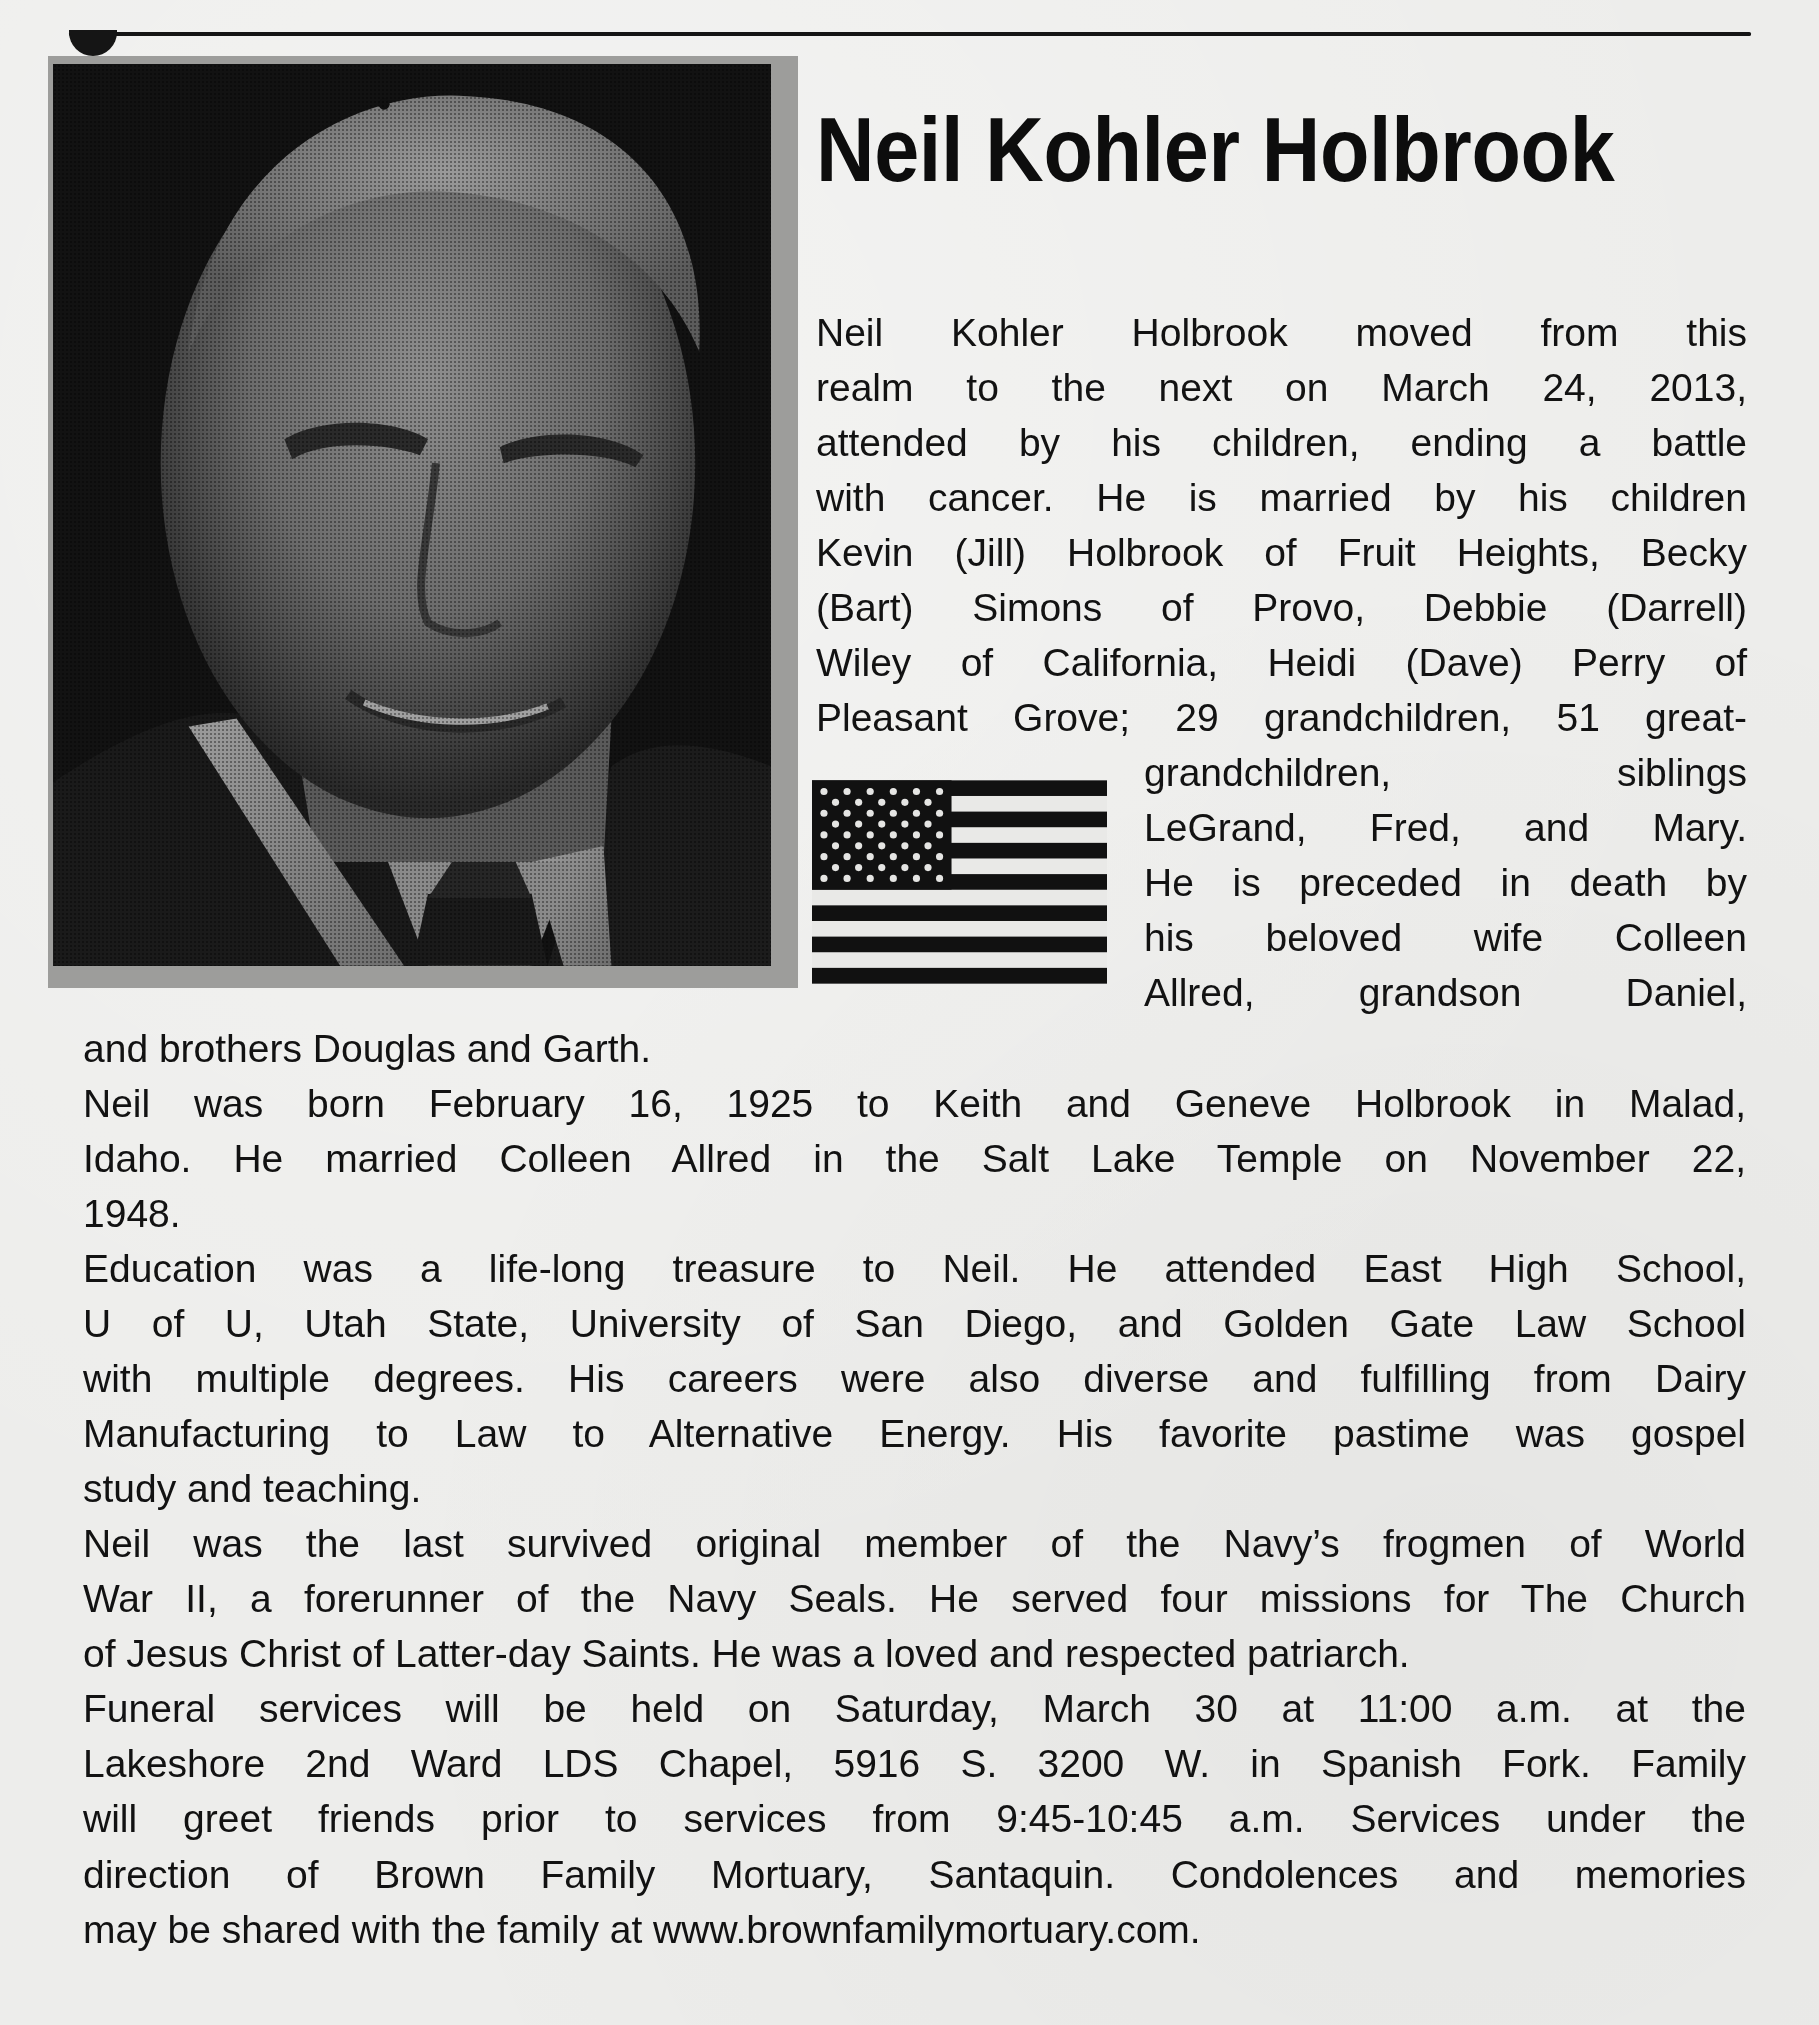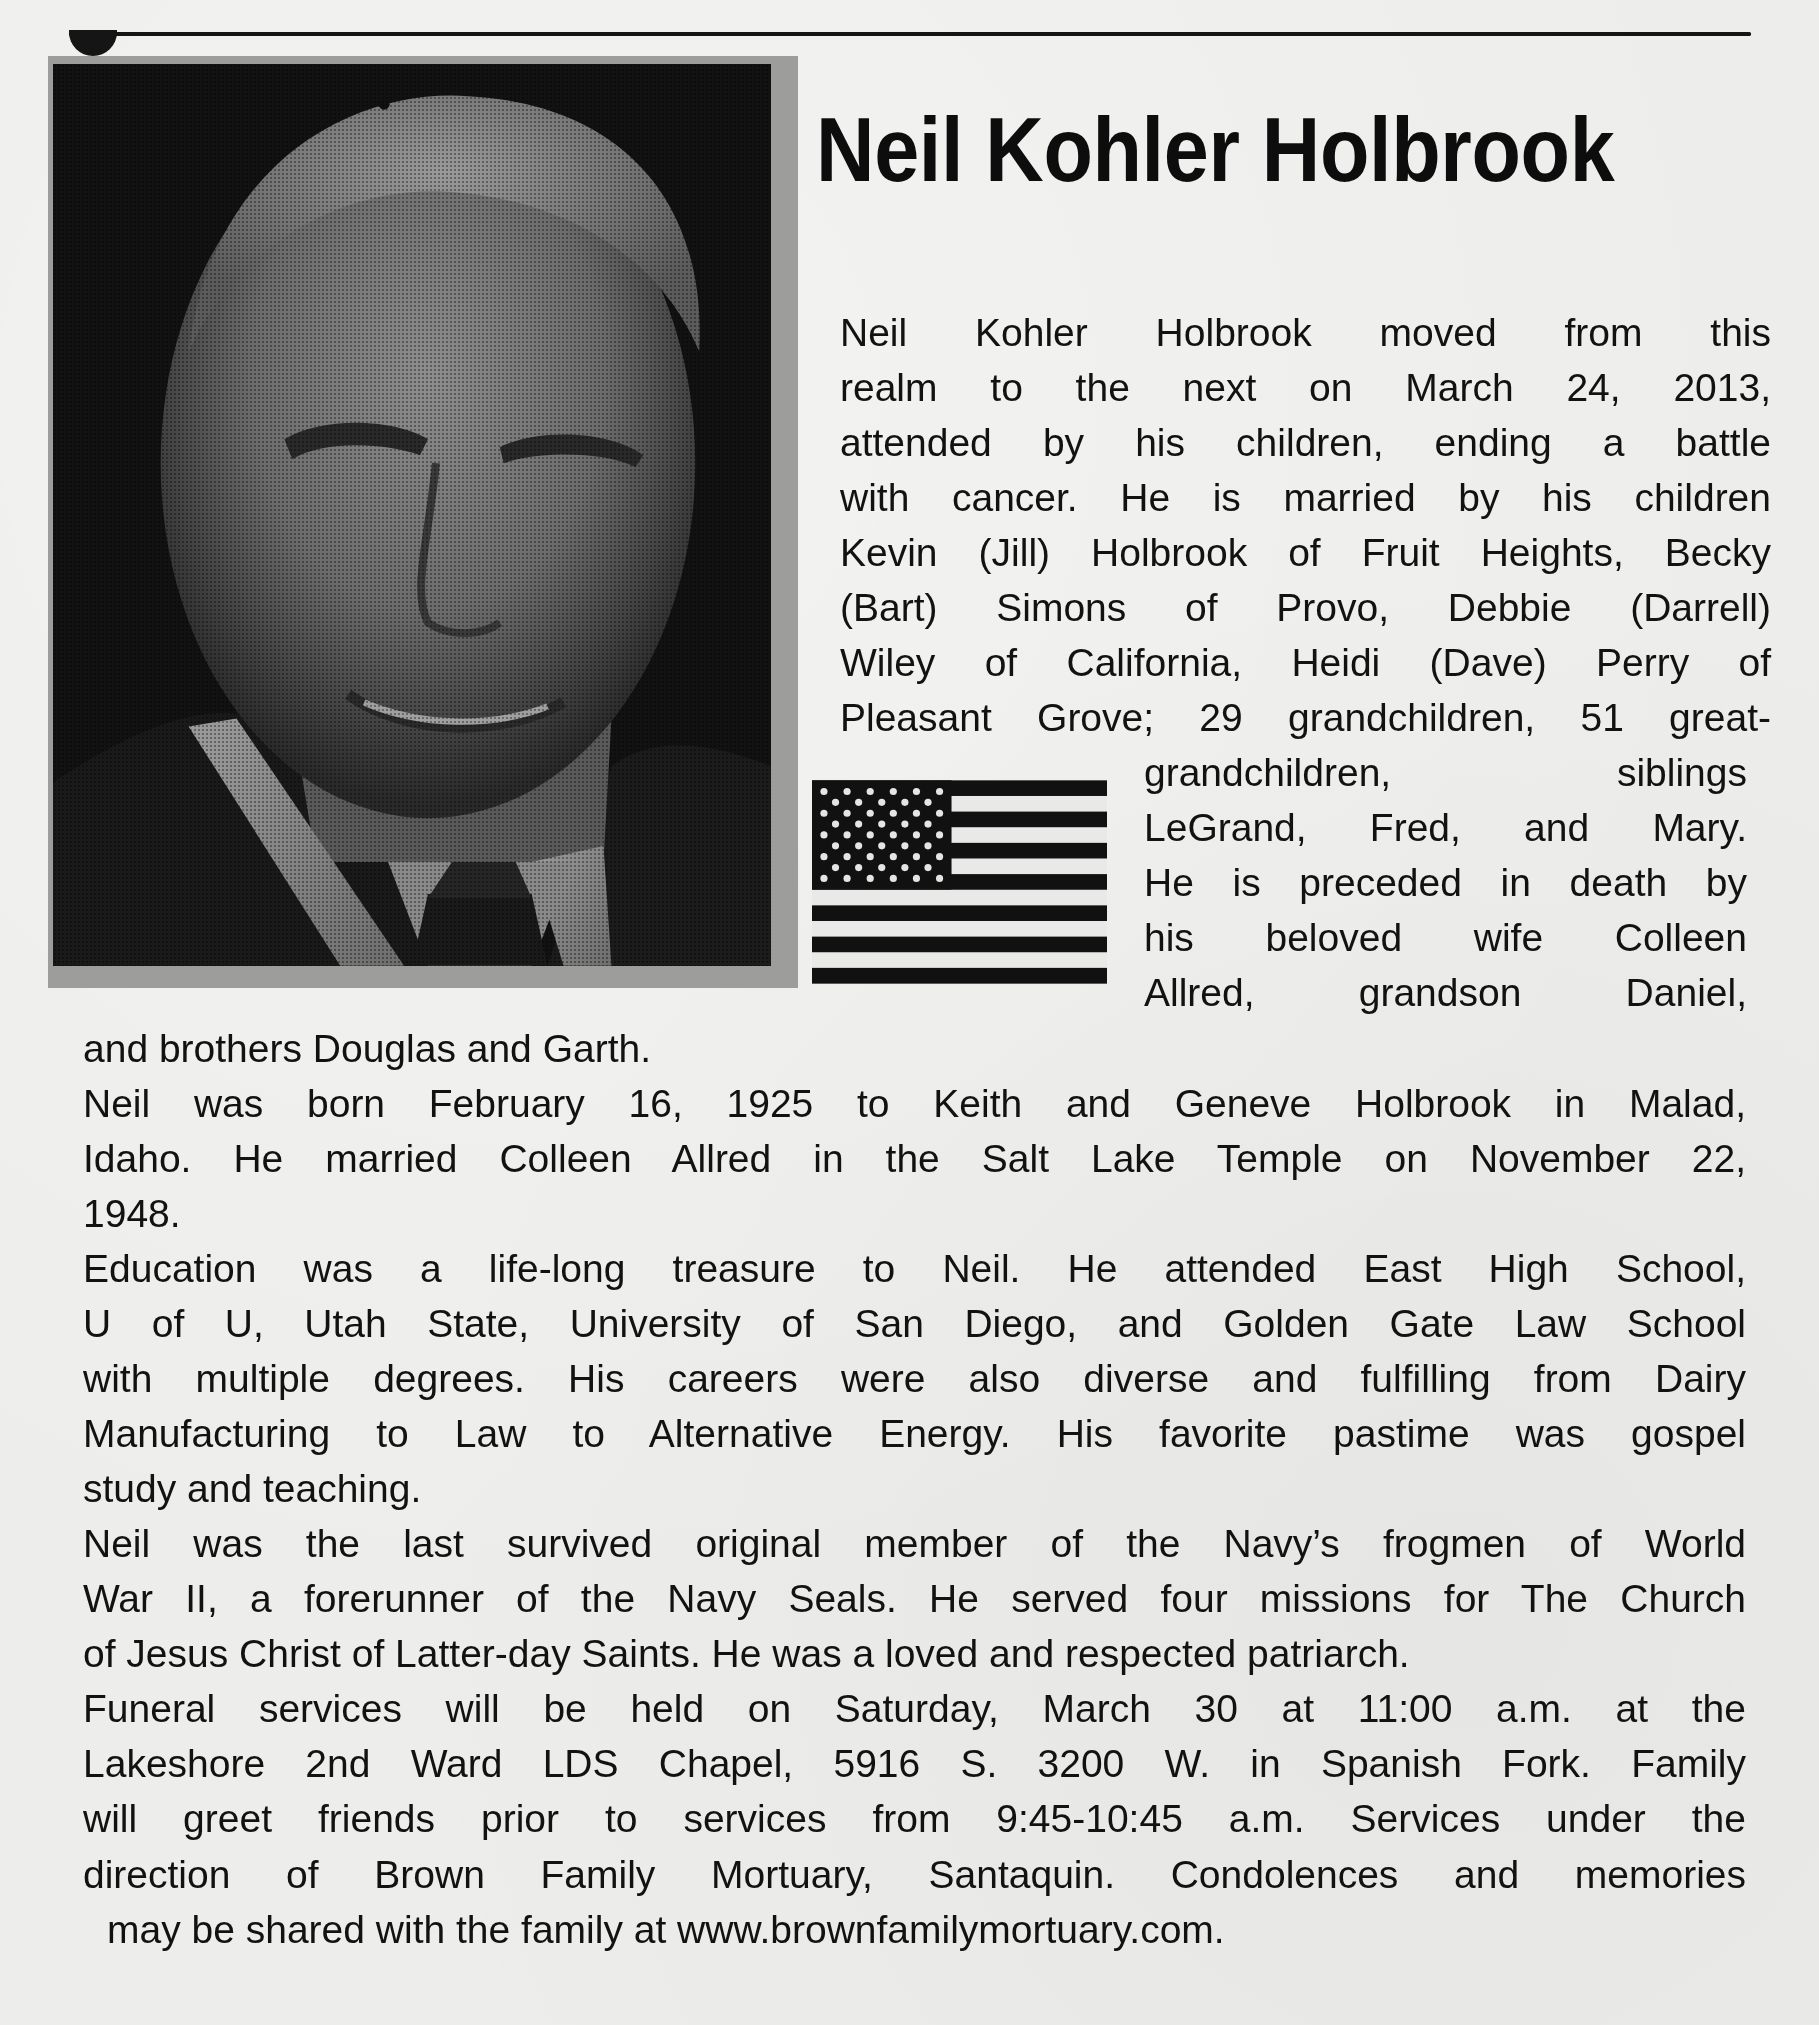--- a/index.html
+++ b/index.html
@@ -13,21 +13,21 @@
   .rule-blob { position: absolute; left: 69px; top: 30px; width: 48px; height: 25.5px; background: #151515; border-radius: 0 0 24px 24px; }
   .photo-frame { position: absolute; left: 48px; top: 56px; width: 750px; height: 932px; background: #9d9d9b; }
   .photo { position: absolute; left: 53px; top: 64px; width: 718px; height: 902px; background: #111; overflow: hidden; }
   .photo svg { display: block; }
   .halftone { position: absolute; inset: 0; background-image: radial-gradient(circle, rgba(0,0,0,0.35) 1px, transparent 1.3px); background-size: 4px 4px; pointer-events: none; }
   .title { position: absolute; left: 816px; top: 94px; font-weight: bold; font-size: 91px; line-height: 112px; white-space: nowrap; transform: scaleX(0.89); transform-origin: left top; letter-spacing: -0.4px; color: #0d0d0d; }
   .dates { position: absolute; left: 817px; top: 201px; font-style: italic; font-size: 62px; line-height: 77px; white-space: nowrap; color: #141414; }
   .line { position: absolute; height: 46px; font-size: 39px; line-height: 46px; white-space: nowrap; overflow: visible; color: #121212; }
   .line.j { text-align: justify; text-align-last: justify; white-space: normal; }
   .line.l { text-align: left; }
-  .col-right { left: 816px; width: 931px; margin-left: 24px; }
+  .col-right { left: 816px; width: 931px; }
   .col-flag { left: 1144px; width: 603px; }
   .col-full { left: 83px; width: 1663px; }
   .flag { position: absolute; left: 812px; top: 780px; width: 295px; height: 204px; }
   .flag svg { display: block; }
 </style>
 </head>
 <body>
 
 <div class="page">
 
@@ -178,17 +178,17 @@
       <div class="line col-full j" style="top: 1356px;">with multiple degrees. His careers were also diverse and fulfilling from Dairy</div>
       <div class="line col-full j" style="top: 1411px;">Manufacturing to Law to Alternative Energy. His favorite pastime was gospel</div>
       <div class="line col-full l" style="top: 1466px;">study and teaching.</div>
       <div class="line col-full j" style="top: 1521px;">Neil was the last survived original member of the Navy’s frogmen of World</div>
       <div class="line col-full j" style="top: 1576px;">War II, a forerunner of the Navy Seals. He served four missions for The Church</div>
       <div class="line col-full l" style="top: 1631px;">of Jesus Christ of Latter-day Saints. He was a loved and respected patriarch.</div>
       <div class="line col-full j" style="top: 1686px;">Funeral services will be held on Saturday, March 30 at 11:00 a.m. at the</div>
       <div class="line col-full j" style="top: 1741px;">Lakeshore 2nd Ward LDS Chapel, 5916 S. 3200 W. in Spanish Fork. Family</div>
       <div class="line col-full j" style="top: 1796px;">will greet friends prior to services from 9:45-10:45 a.m. Services under the</div>
       <div class="line col-full j" style="top: 1852px;">direction of Brown Family Mortuary, Santaquin. Condolences and memories</div>
-      <div class="line col-full l" style="top: 1907px; margin-left: 24px;">may be shared with the family at www.brownfamilymortuary.com.</div>
+      <div class="line col-full l" style="top: 1907px;">may be shared with the family at www.brownfamilymortuary.com.</div>
     </div>
 
 </div>
 
 
 </body></html>

